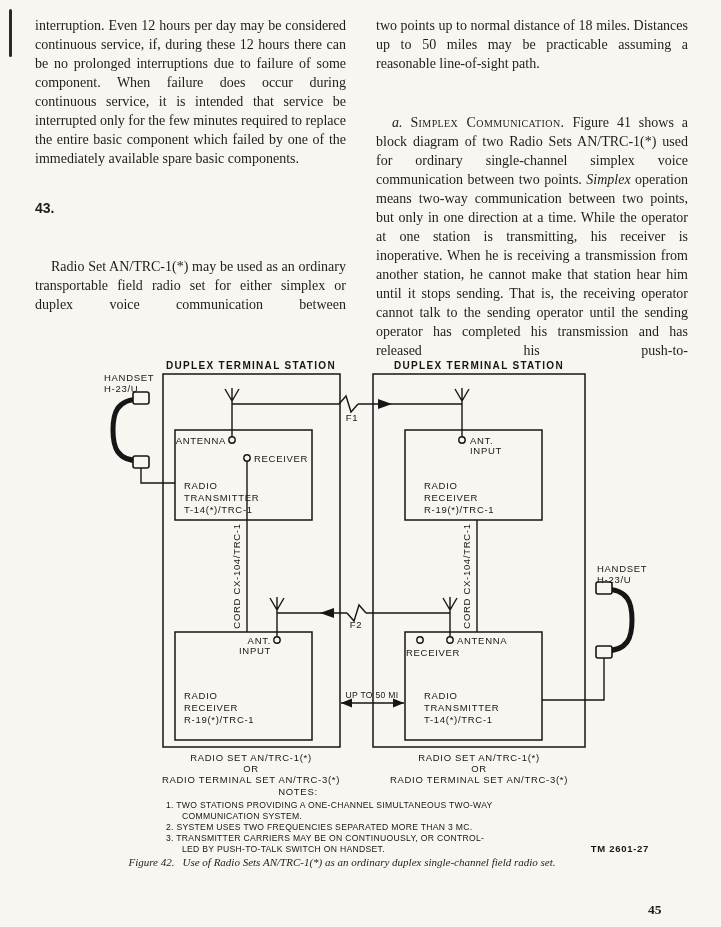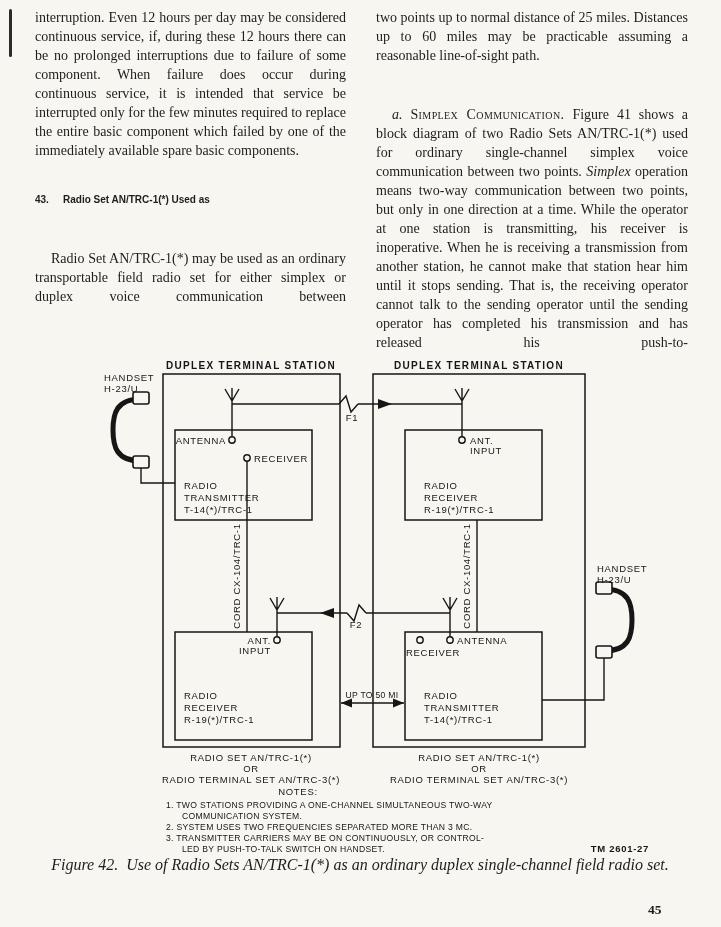--- a/index.html
+++ b/index.html
@@ -2,72 +2,71 @@
 <html><head>
 <meta charset="utf-8">
 <style>
   html,body { margin:0; padding:0; }
   body {
     width:721px; height:927px; position:relative; overflow:hidden;
     background:#f8f6f1; color:#1d1d1d;
     font-family:"Liberation Serif", serif;
   }
   #scan-artifact { position:absolute; left:9px; top:9px; width:3px; height:48px; background:#2a2a2a; border-radius:2px; }
-  .col { position:absolute; top:8px; }
+  .col { position:absolute; top:16px; }
   #col-left  { left:35px;  width:311px; }
   #col-right { left:376px; width:312px; }
   p.body { margin:0; font-size:14px; line-height:19px; text-align:justify; }
   p.indent { text-indent:16px;margin-top:40px; }
   p.cont { text-align-last:justify; }
   .ital { font-style:italic; }
   .smallcaps { font-variant:small-caps; letter-spacing:0.4px; }
   .heading {
     margin-top:31px; margin-bottom:13px; display:flex;
     font-family:"Liberation Sans", sans-serif; font-weight:bold;
-    font-size:10px; line-height:18px;
+    font-size:14px; line-height:18px;
   }
   .hnum { width:28px; flex:none; }
   svg { position:absolute; left:0; top:0; }
   svg text { font-family:"Liberation Sans", sans-serif; font-size:9.5px; letter-spacing:0.7px; fill:#161616; }
   svg text.ttl { font-size:10px; letter-spacing:1.3px; font-weight:bold; }
   svg text.sm  { font-size:8.6px; letter-spacing:0.3px; }
   svg text.tm  { font-weight:bold; }
   .box  { fill:none; stroke:#161616; stroke-width:1.5; }
   .ln   { stroke:#161616; stroke-width:1.4; fill:none; }
   .fill { fill:#161616; stroke:none; }
   .term { fill:#f8f6f1; stroke:#161616; stroke-width:1.4; }
   .cup  { fill:#f8f6f1; stroke:#161616; stroke-width:1.6; }
   .hs   { stroke:#161616; stroke-width:5; fill:none; stroke-linecap:round; }
   #caption {
-    position:absolute; top:856px; left:35px; width:650px; text-align:center;
-    font-size:16px; font-style:italic;
+    position:absolute; top:856px; left:17px; width:650px; text-align:center;
+    font-size:11px; font-style:italic;
   }
   #caption .cap-label { margin-right:8px; }
   #pagenum { position:absolute; top:874px; left:648px; font-weight:bold; font-size:13.5px;margin-top:28px; }
 </style>
 </head>
 <body>
 
 <div id="page">
 
   <div id="scan-artifact"></div>
 
   <div id="col-left" class="col">
     <p class="body">interruption. Even 12 hours per day may be considered continuous service, if, during these 12 hours there can be no prolonged interruptions due to failure of some component. When failure does occur during continuous service, it is intended that service be interrupted only for the few minutes required to replace the entire basic component which failed by one of the immediately available spare basic components.</p>
     <div class="heading">
       <div class="hnum">43.</div>
       <div class="htxt">
-        <div>Radio Set AN/TRC-1(*) Used as</div>
       </div>
     </div>
     <p class="body indent cont">Radio Set AN/TRC-1(*) may be used as an ordinary transportable field radio set for either simplex or duplex voice communication between</p>
   </div>
 
   <div id="col-right" class="col">
-    <p class="body">two points up to normal distance of 25 miles. Distances up to 60 miles may be practicable assuming a reasonable line-of-sight path.</p>
+    <p class="body">two points up to normal distance of 18 miles. Distances up to 50 miles may be practicable assuming a reasonable line-of-sight path.</p>
     <p class="body indent cont"><span class="ital">a. </span><span class="smallcaps">Simplex Communication.</span><span> Figure 41 shows a block diagram of two Radio Sets AN/TRC-1(*) used for ordinary single-channel simplex voice communication between two points. </span><span class="ital">Simplex</span><span> operation means two-way communication between two points, but only in one direction at a time. While the operator at one station is transmitting, his receiver is inoperative. When he is receiving a transmission from another station, he cannot make that station hear him until it stops sending. That is, the receiving operator cannot talk to the sending operator until the sending operator has completed his transmission and has released his push-to-</span></p>
   </div>
 
   <svg width="721" height="927" viewBox="0 0 721 927">
 
     <rect x="163" y="374" width="177" height="373" class="box"></rect>
     <rect x="373" y="374" width="212" height="373" class="box"></rect>
 
     <rect x="175" y="430" width="137" height="90" class="box"></rect>
     <rect x="405" y="430" width="137" height="90" class="box"></rect>

